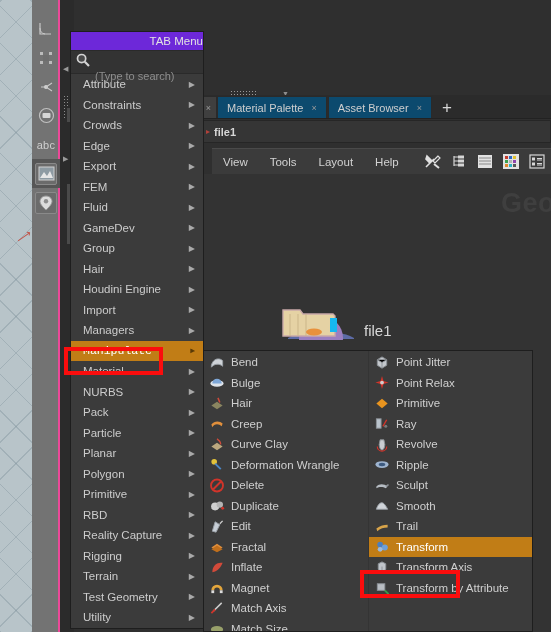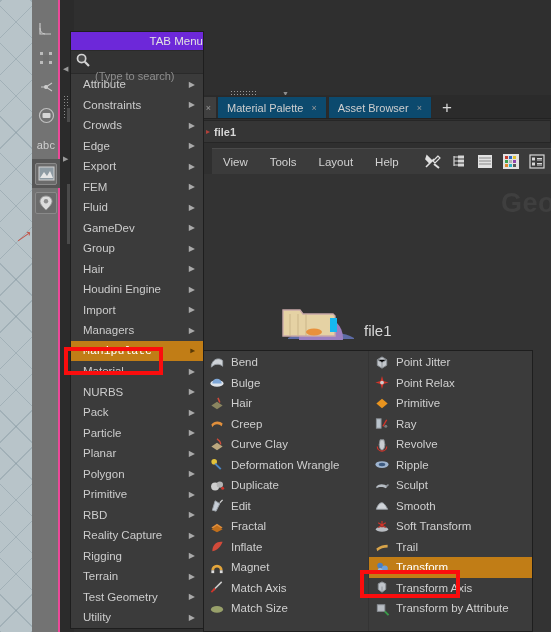--- a/index.html
+++ b/index.html
@@ -494,20 +494,27 @@
         </div>
         <div class="srow">
           <span class="sicon"><svg width="16" height="15" viewBox="0 0 16 16">
               <circle cx="5" cy="5" r="3" fill="#e2c23a"></circle>
               <path d="M6 7 L12 13" stroke="#4a86c8" stroke-width="2"></path>
             </svg></span>
           <span>Deformation Wrangle</span>
         </div>
         <div class="srow">
           <span class="sicon"><svg width="16" height="15" viewBox="0 0 16 16">
+              <circle cx="8" cy="8" r="6.4" stroke="#d1342a" stroke-width="2" fill="none"></circle>
+              <path d="M4 12 L12 4" stroke="#d1342a" stroke-width="2"></path>
+            </svg></span>
+          <span>Delete</span>
+        </div>
+        <div class="srow">
+          <span class="sicon"><svg width="16" height="15" viewBox="0 0 16 16">
               <circle cx="6" cy="9" r="4.3" fill="#cfcfcf"></circle>
               <circle cx="11" cy="7" r="3.4" fill="#b4b4b4"></circle>
               <circle cx="14" cy="11" r="1.6" fill="#d1342a"></circle>
             </svg></span>
           <span>Duplicate</span>
         </div>
         <div class="srow">
           <span class="sicon"><svg width="16" height="15" viewBox="0 0 16 16">
               <path d="M3 13 L6 3 L11 6 L7 14 Z" fill="#c7ced6" stroke="#9aa0a6"></path>
               <path d="M11 5 L14 2" stroke="#cfcfcf" stroke-width="1.4"></path>
@@ -600,27 +607,20 @@
           <span>Sculpt</span>
         </div>
         <div class="srow">
           <span class="sicon"><svg width="16" height="15" viewBox="0 0 16 16">
               <path d="M2 12 C4 5 8 4 10 6 C12 8 13 10 14 12 Z" fill="#d0d4d9" stroke="#9aa0a6"></path>
             </svg></span>
           <span>Smooth</span>
         </div>
         <div class="srow">
           <span class="sicon"><svg width="16" height="15" viewBox="0 0 16 16">
-              <ellipse cx="8" cy="11" rx="6.5" ry="2.6" fill="#b9bdc2"></ellipse>
-              <path d="M8 2 L8 9 M4 4 L12 9 M12 4 L4 9" stroke="#d1342a" stroke-width="1.2"></path>
-            </svg></span>
-          <span>Soft Transform</span>
-        </div>
-        <div class="srow">
-          <span class="sicon"><svg width="16" height="15" viewBox="0 0 16 16">
               <path d="M2 10 C6 7 10 6 14 6 L14 9 C10 9 6 10 3 13 Z" fill="#d8a44a"></path>
             </svg></span>
           <span>Trail</span>
         </div>
         <div class="srow hl">
           <span class="sicon"><svg width="16" height="15" viewBox="0 0 16 16">
               <circle cx="6" cy="6" r="3" fill="#4a7fc1"></circle>
               <circle cx="11" cy="9" r="3.2" fill="#6d9fd8"></circle>
               <circle cx="6" cy="11" r="2.6" fill="#9ab9de"></circle>
             </svg></span>

